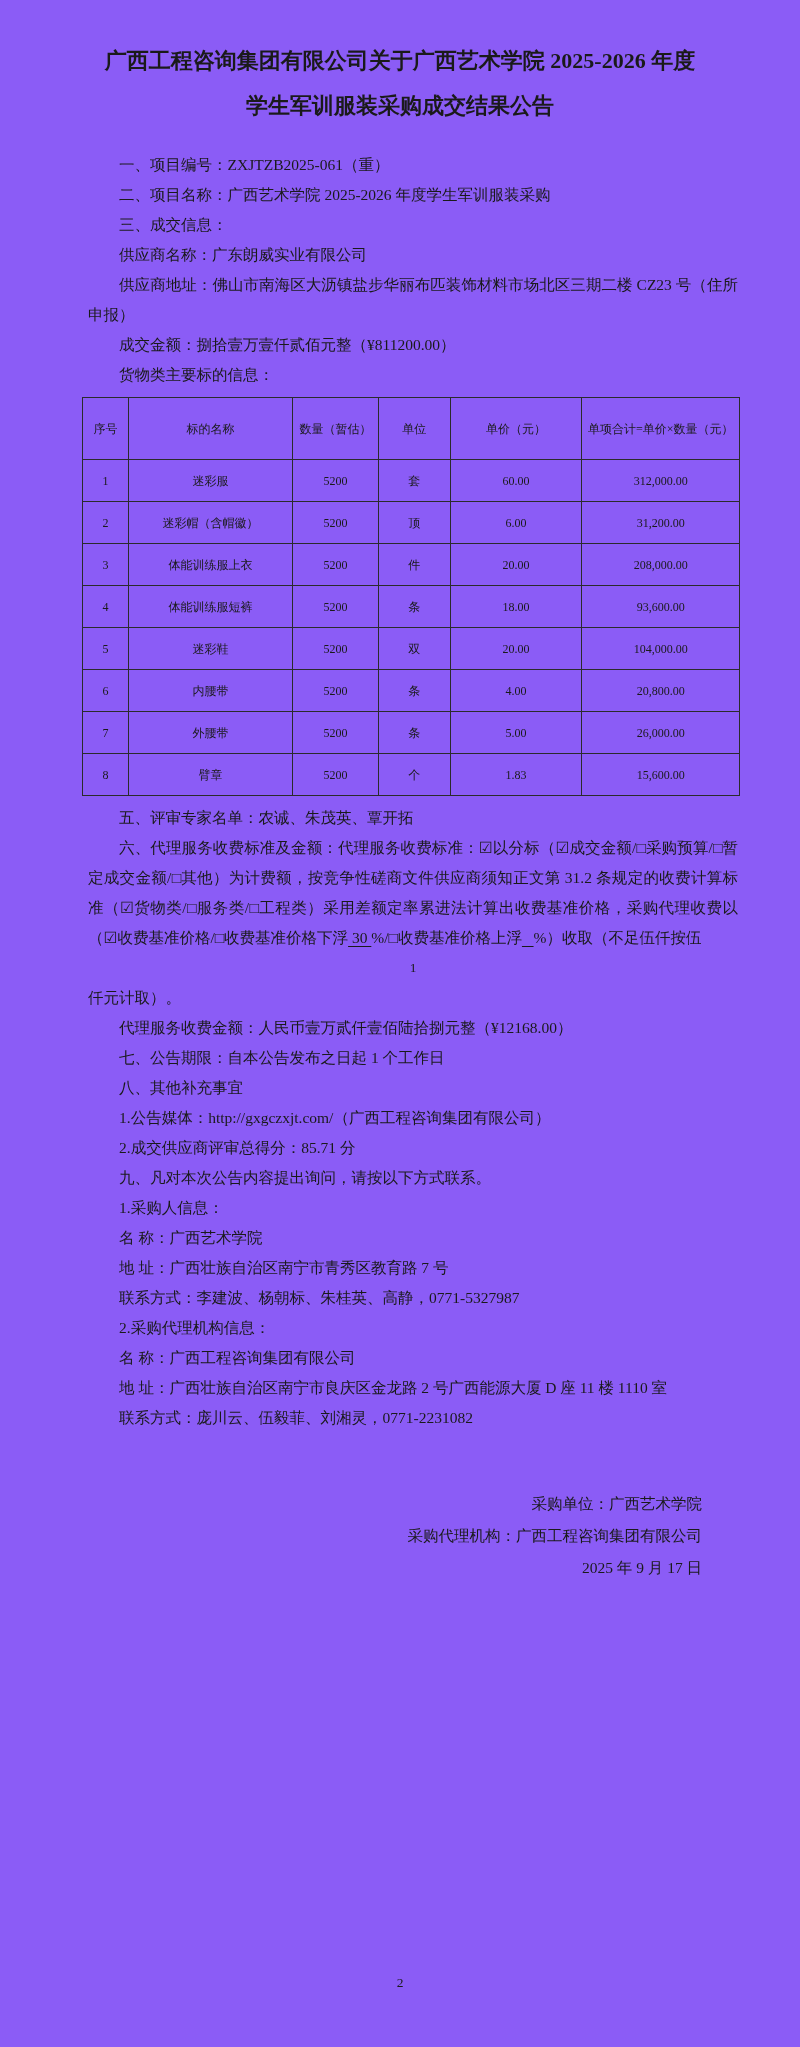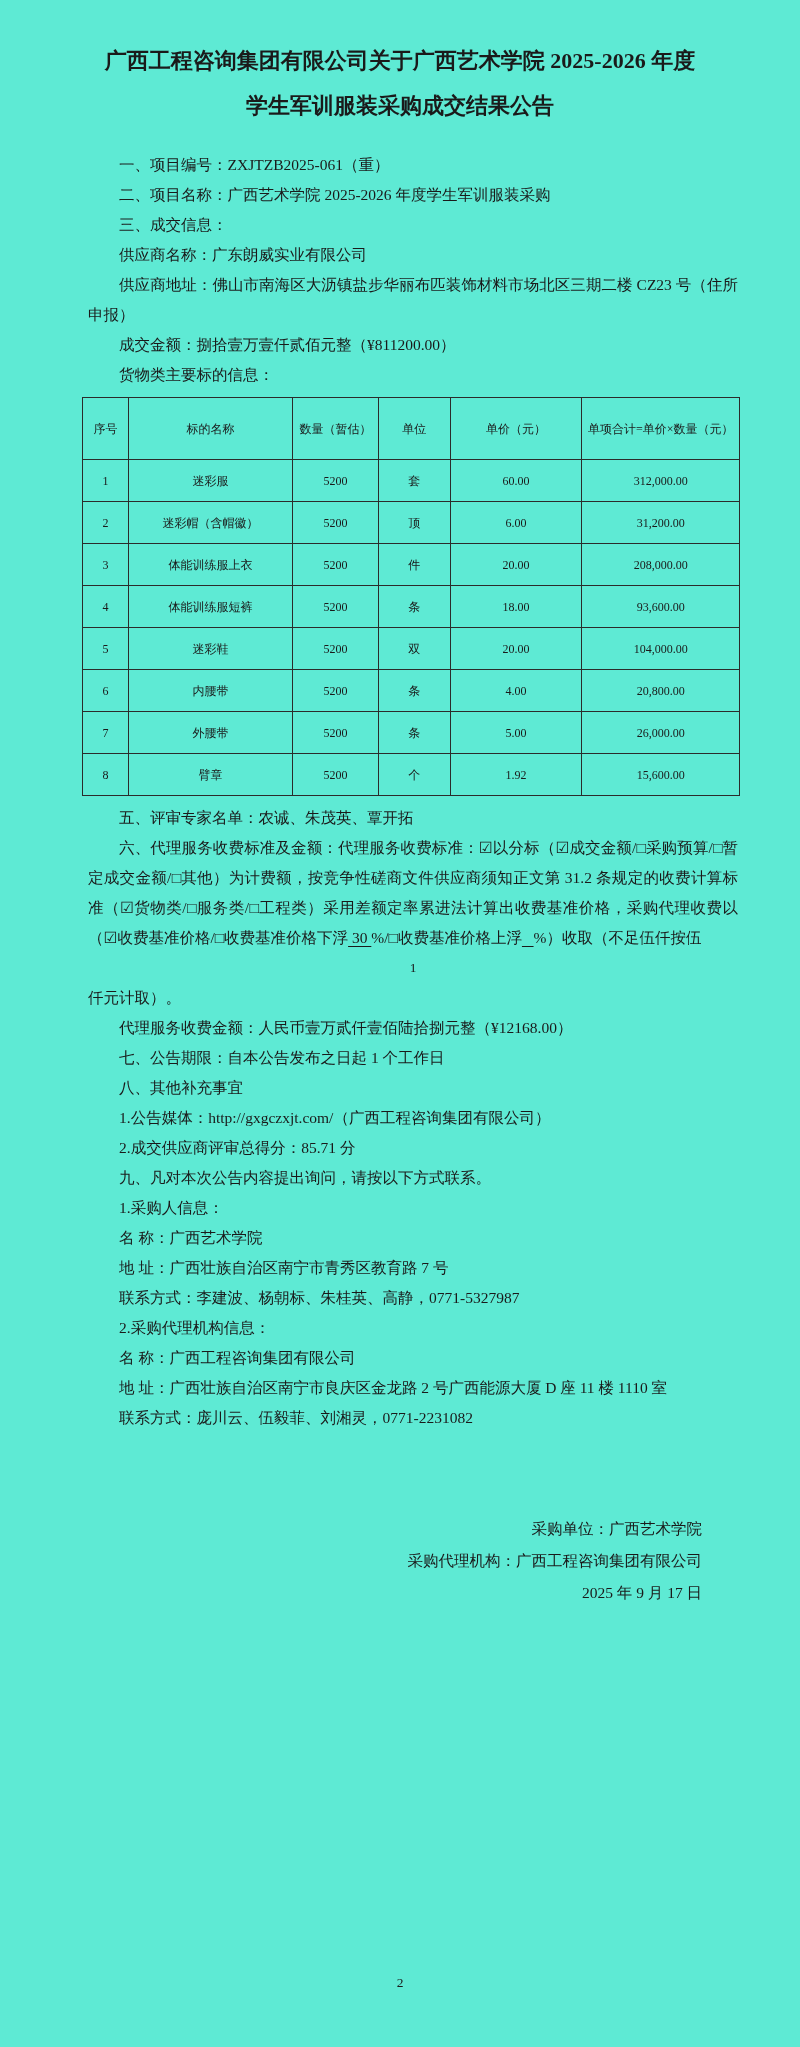--- a/index.html
+++ b/index.html
@@ -5,21 +5,21 @@
   html, body {
     margin: 0;
     padding: 0;
     background: #ffffff;
   }
   .page {
     position: relative;
     width: 800px;
     height: 2047px;
     margin: 0 auto;
-    background: #5eead4;
+    background: #8b5cf6;
     color: #1a1a1a;
     font-family: "Liberation Serif", "DejaVu Serif", serif;
     overflow: hidden;
     box-sizing: border-box;
   }
   .title {
     padding: 38px 40px 0 40px;
     text-align: center;
     font-size: 22px;
     font-weight: bold;
@@ -66,21 +66,21 @@
   }
   table.goods th { height: 62px; }
   table.goods td { height: 42px; }
   col.c-seq   { width: 7%; }
   col.c-name  { width: 25%; }
   col.c-qty   { width: 13%; }
   col.c-unit  { width: 11%; }
   col.c-price { width: 20%; }
   col.c-total { width: 24%; }
   .signature {
-    margin-top: 80px;
+    margin-top: 55px;
     text-align: right;
     padding-right: 36px;
     line-height: 32px;
   }
   .signature p { margin: 0; }
   .footer {
     position: absolute;
     top: 1975px;
     left: 0;
     width: 100%;
@@ -183,21 +183,21 @@
           <td>5200</td>
           <td>条</td>
           <td>5.00</td>
           <td>26,000.00</td>
         </tr>
         <tr>
           <td>8</td>
           <td>臂章</td>
           <td>5200</td>
           <td>个</td>
-          <td>1.92</td>
+          <td>1.83</td>
           <td>15,600.00</td>
         </tr>
       </tbody>
     </table>
 
     <p class="para">五、评审专家名单：农诚、朱茂英、覃开拓</p>
 
     <p class="para"><span>六、代理服务收费标准及金额：代理服务收费标准：☑以分标（☑成交金额/□采购预算/□暂定成交金额/□其他）为计费额，按竞争性磋商文件供应商须知正文第 31.2 条规定的收费计算标准（☑货物类/□服务类/□工程类）采用差额定率累进法计算出收费基准价格，采购代理收费以（☑收费基准价格/□收费基准价格下浮</span><span class="u">&nbsp;30&nbsp;</span><span>%/□收费基准价格上浮</span><span class="u">&nbsp;&nbsp;&nbsp;</span><span>%）收取（不足伍仟按伍</span></p>
 
     <p class="centerline">1</p>

